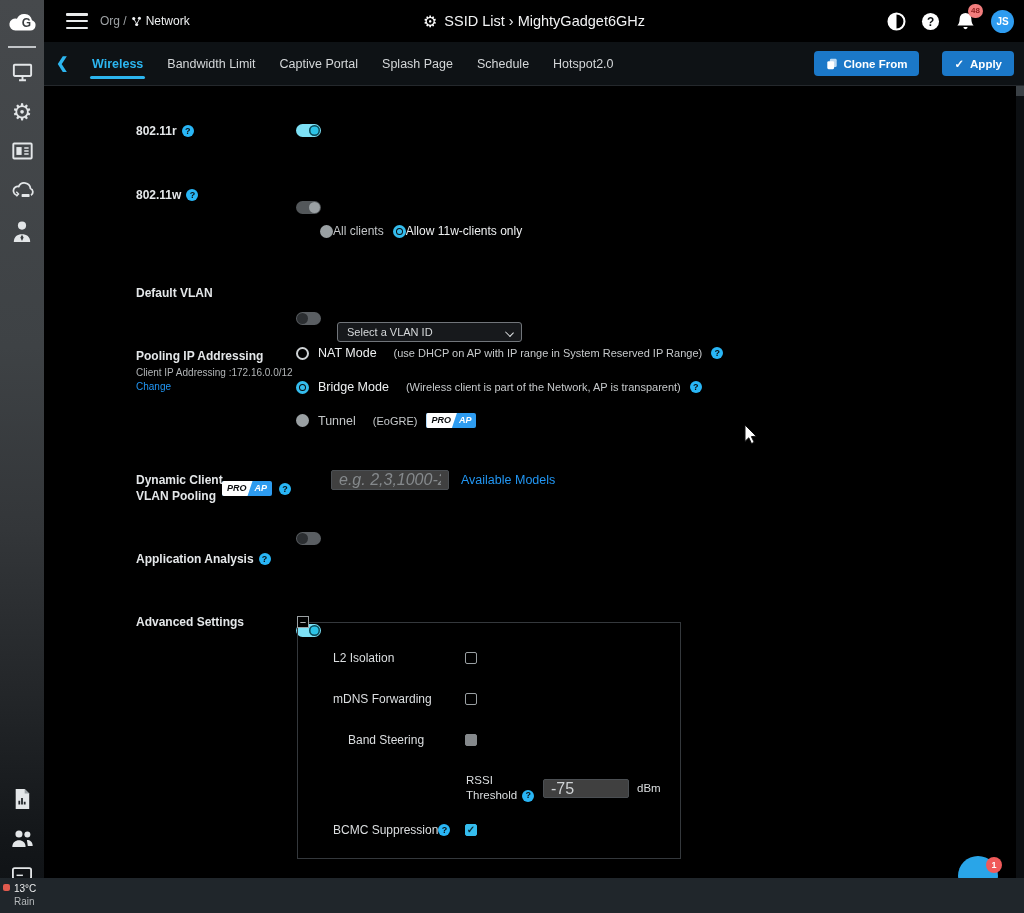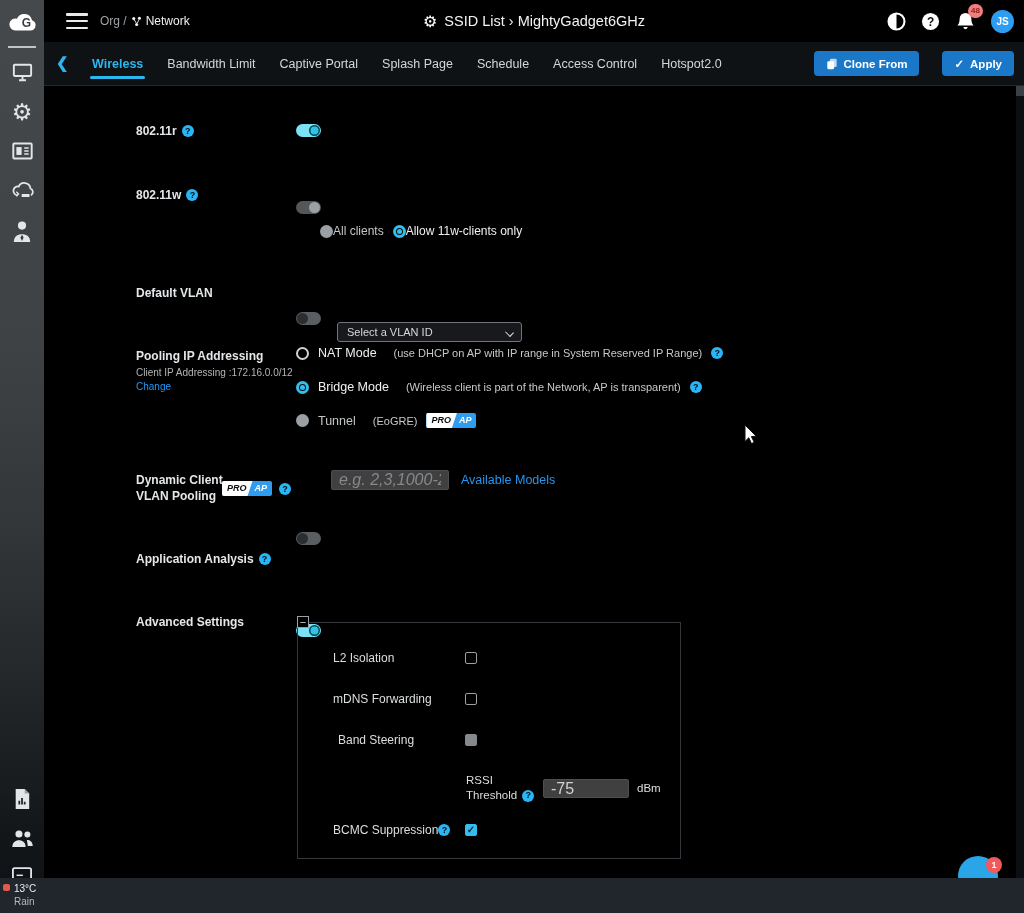--- a/index.html
+++ b/index.html
@@ -195,21 +195,20 @@
   </div>
 
   <div id="tabbar">
     <span id="back-chevron">❮</span>
     <div id="tabs">
       <div class="tab active">Wireless</div>
       <div class="tab">Bandwidth Limit</div>
       <div class="tab">Captive Portal</div>
       <div class="tab">Splash Page</div>
       <div class="tab">Schedule</div>
-      <div class="tab">Access Control</div>
       <div class="tab">Hotspot2.0</div>
     </div>
     <div id="tab-actions">
       <button class="btn">
         <svg width="12" height="12" viewBox="0 0 14 14">
             <rect x="4.5" y="1" width="8" height="9.5" rx="1.5" fill="#bcd9f2"></rect>
             <rect x="1.5" y="3.8" width="8" height="9.2" rx="1.5" fill="#fff"></rect>
           </svg>
         <span>Clone From</span>
       </button>
@@ -316,21 +315,21 @@
   </div>
   <div id="adv-minus">−</div>
   <div id="adv-box"></div>
 
   <div class="abs" style="left:333px;top:651px;font-size:12px;color:#dcdfe1;">L2 Isolation</div>
   <div class="abs checkbox" style="left:465px;top:652px;"></div>
 
   <div class="abs" style="left:333px;top:692px;font-size:12px;color:#dcdfe1;">mDNS Forwarding</div>
   <div class="abs checkbox" style="left:465px;top:693px;"></div>
 
-  <div class="abs" style="left:338px;top:733px;font-size:12px;color:#dcdfe1;">Band Steering</div>
+  <div class="abs" style="left:348px;top:733px;font-size:12px;color:#dcdfe1;">Band Steering</div>
   <div class="abs checkbox filled" style="left:465px;top:734px;"></div>
 
   <div class="abs" style="left:466px;top:773px;font-size:11.5px;color:#dcdfe1;line-height:15px;">
     <div>RSSI</div>
     <div style="display:flex;align-items:center;gap:5px;">
         <span>Threshold</span>
         <span class="help-q">?</span>
       </div>
   </div>
   <input class="abs text-input" style="left: 543px; top: 779px; width: 86px; height: 19px;" value="-75">

